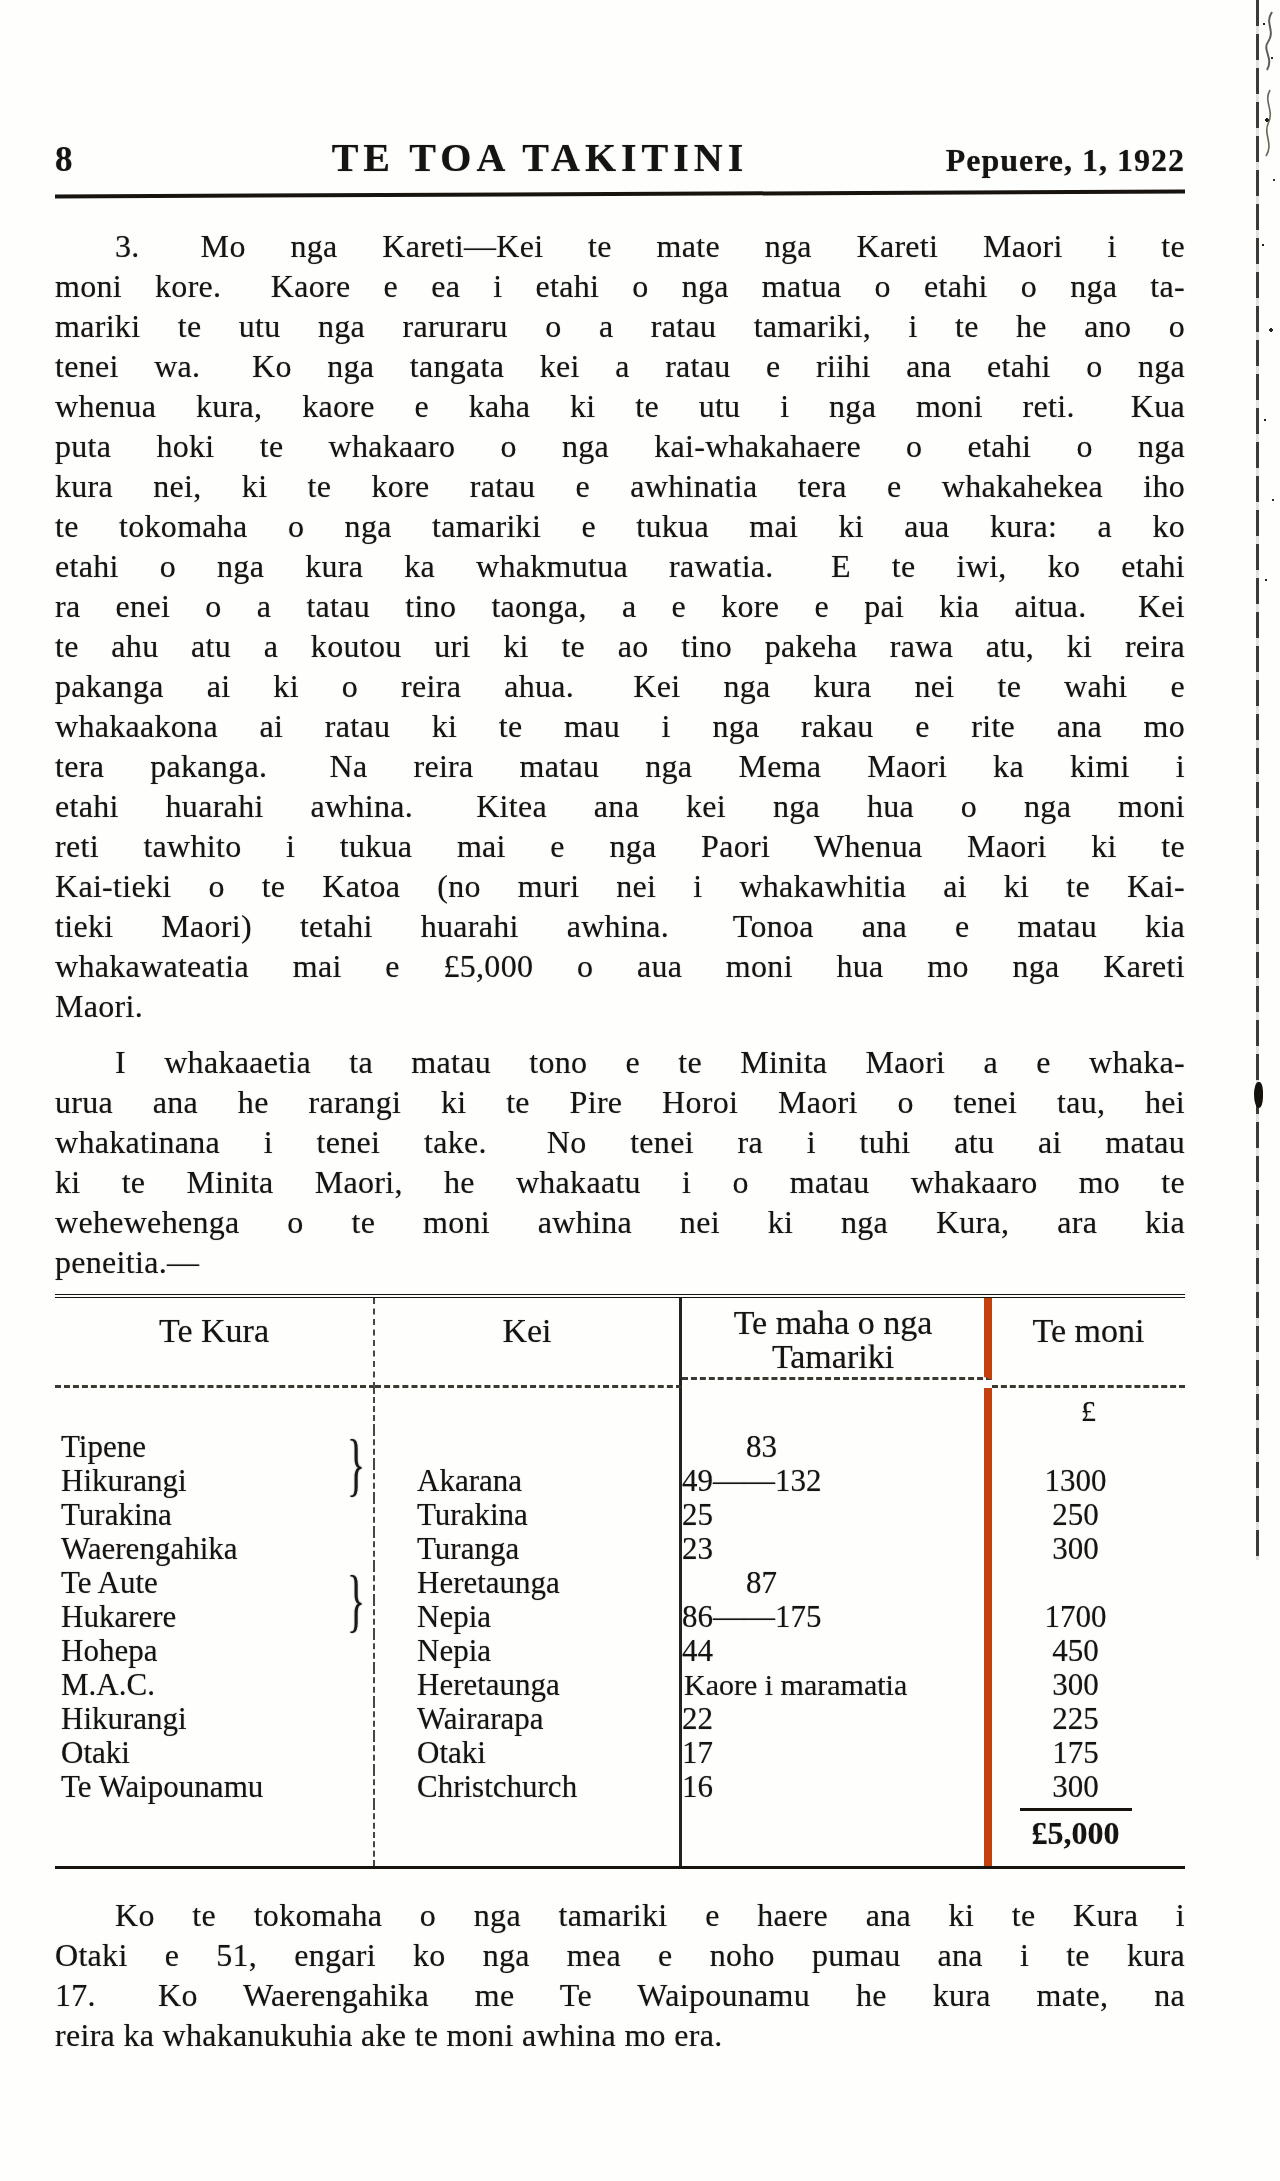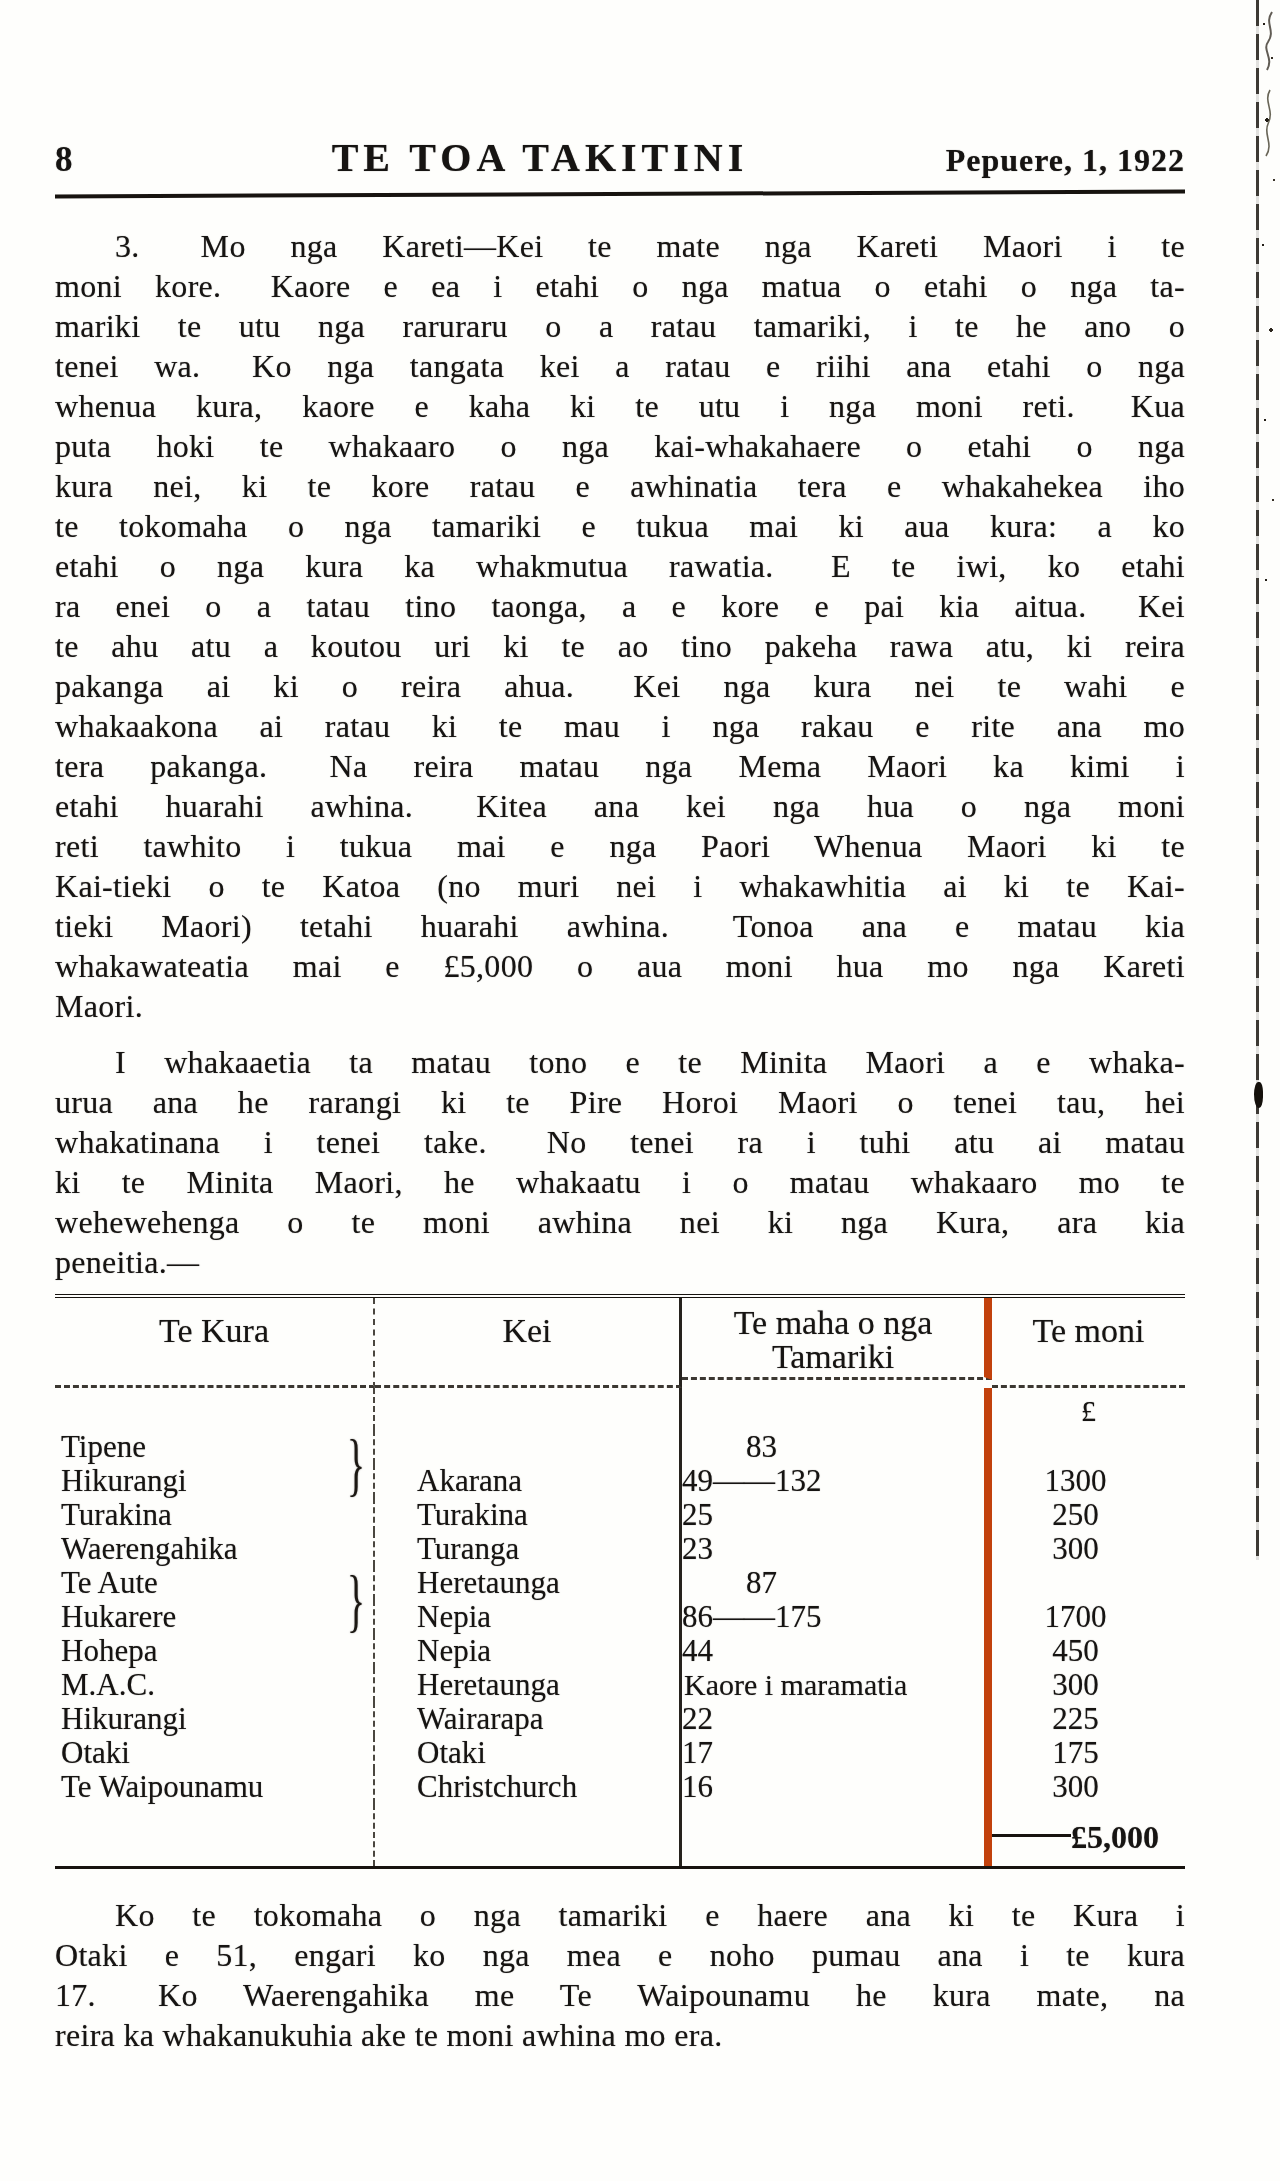--- a/index.html
+++ b/index.html
@@ -45,21 +45,21 @@
   .t-currency .cell{height:42px;font-size:30px;text-align:center;padding-top:6px;box-sizing:border-box;}
   .t-rows-wrap{position:relative;}
   .t-row .cell{height:34px;font-size:31px;line-height:33px;white-space:nowrap;box-sizing:border-box;}
   .t-row .c1{padding-left:6px;}
   .t-row .c2{padding-left:42px;}
   .t-row .c3.al-left{padding-left:64px;}
   .t-row .c3.al-right{text-align:left;padding-right:86px;}
   .t-row .c3.al-full{padding-left:2px;font-size:30px;}
   .t-row .c4{text-align:center;padding-right:26px;}
   .t-total .cell{height:62px;}
-  .t-total .c4{padding-right:26px;display:flex;align-items:center;justify-content:flex-start;padding-top:4px;box-sizing:border-box;}
+  .t-total .c4{padding-right:26px;display:flex;flex-direction:column;align-items:center;justify-content:flex-start;padding-top:4px;box-sizing:border-box;}
   .total-rule{width:112px;border-top:3px solid #17130f;margin-bottom:4px;}
   .total-amount{font-size:32px;font-weight:bold;}
   .brace{
     position:absolute;left:286px;width:30px;height:68px;
     font-size:34px;display:flex;align-items:center;justify-content:center;
     transform:scaleY(2.05) scaleX(1.1);color:#1c1813;
   }
   
   .edge-artifact{position:absolute;top:0;right:0;width:34px;height:2181px;}
   .edge-line{

